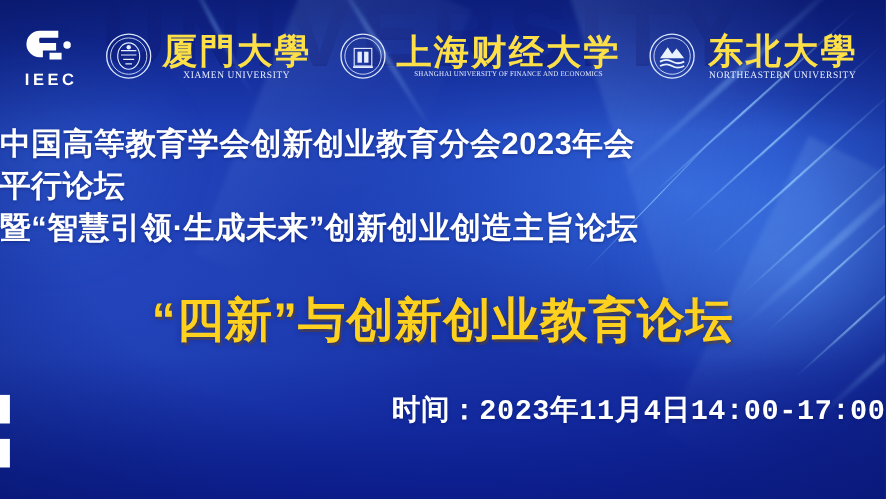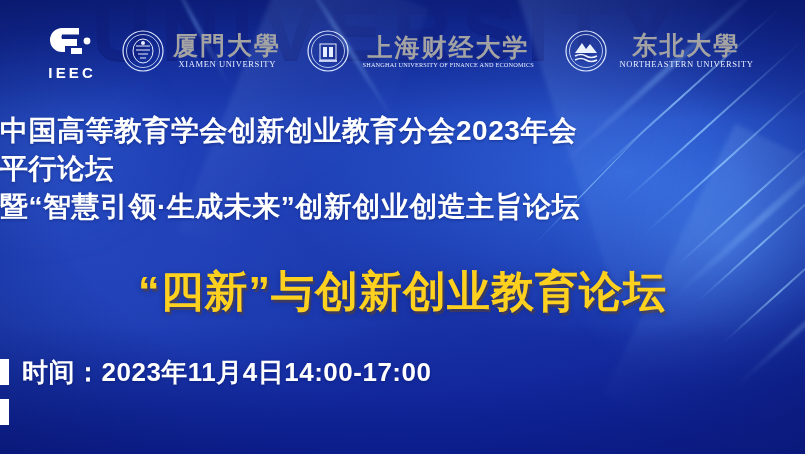--- a/index.html
+++ b/index.html
@@ -102,22 +102,22 @@
   .ieec-text {
     color: #ffffff;
     font-size: 15px;
     font-weight: bold;
     letter-spacing: 3.2px;
   }
 
   .seal { width: 42px; height: 42px; flex: 0 0 auto; }
   .uni-names { display: flex; flex-direction: column; align-items: center; gap: 1px; }
   .uni-cn {
-    color: #a3a3a3;
-    font-size: 25px;
+    color: #fde047;
+    font-size: 32px;
     font-weight: bold;
     letter-spacing: 2px;
     font-family: "DejaVu Serif", "Liberation Serif", serif;
     line-height: 1;
     white-space: nowrap;
   }
   .uni-en {
     color: #e8efff;
     font-size: 9px;
     letter-spacing: 0.6px;
@@ -156,22 +156,23 @@
     text-shadow: 2px 3px 0 rgba(120,72,0,0.38), 0 2px 6px rgba(8,20,90,0.4);
   }
 
   .info {
     position: absolute;
     left: 0; right: 0; top: 352px;
   }
   .info-row {
     display: flex;
     align-items: center;
-    justify-content: flex-start;
+    justify-content: space-between;
     height: 40px;
+    font-family: Liberation Mono, monospace;
   }
   .info-bar {
     width: 9px;
     height: 26px;
     background: #ffffff;
     margin-right: 13px;
     flex: 0 0 auto;
   }
   .info-text {
     color: #ffffff;

